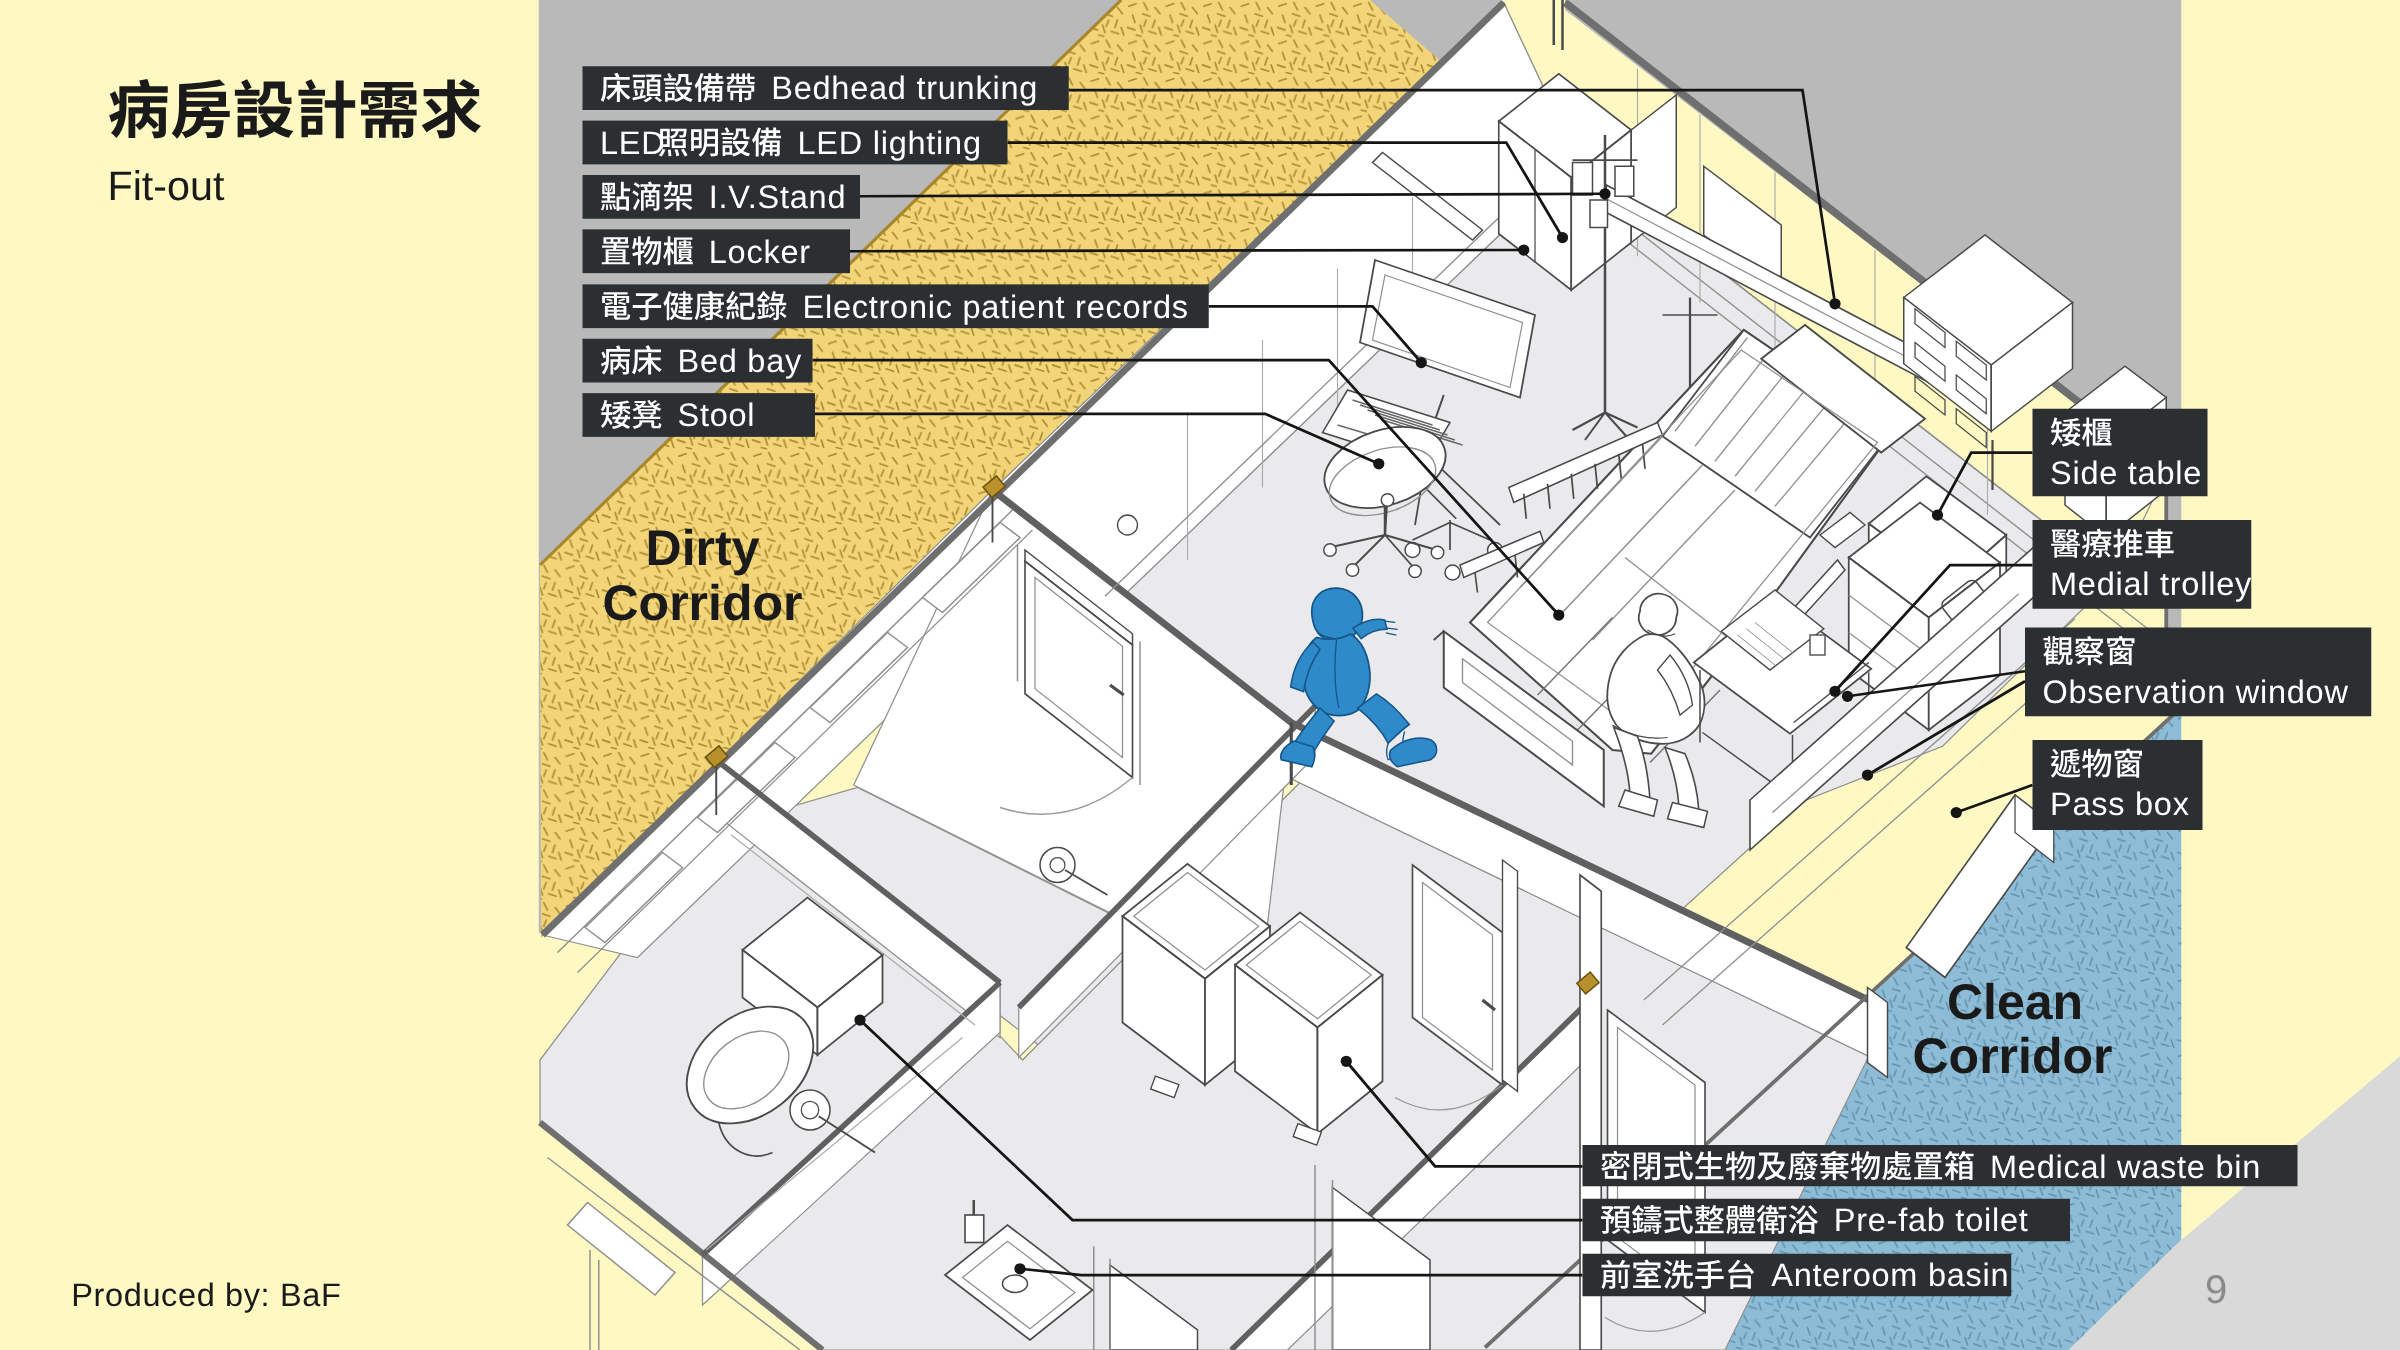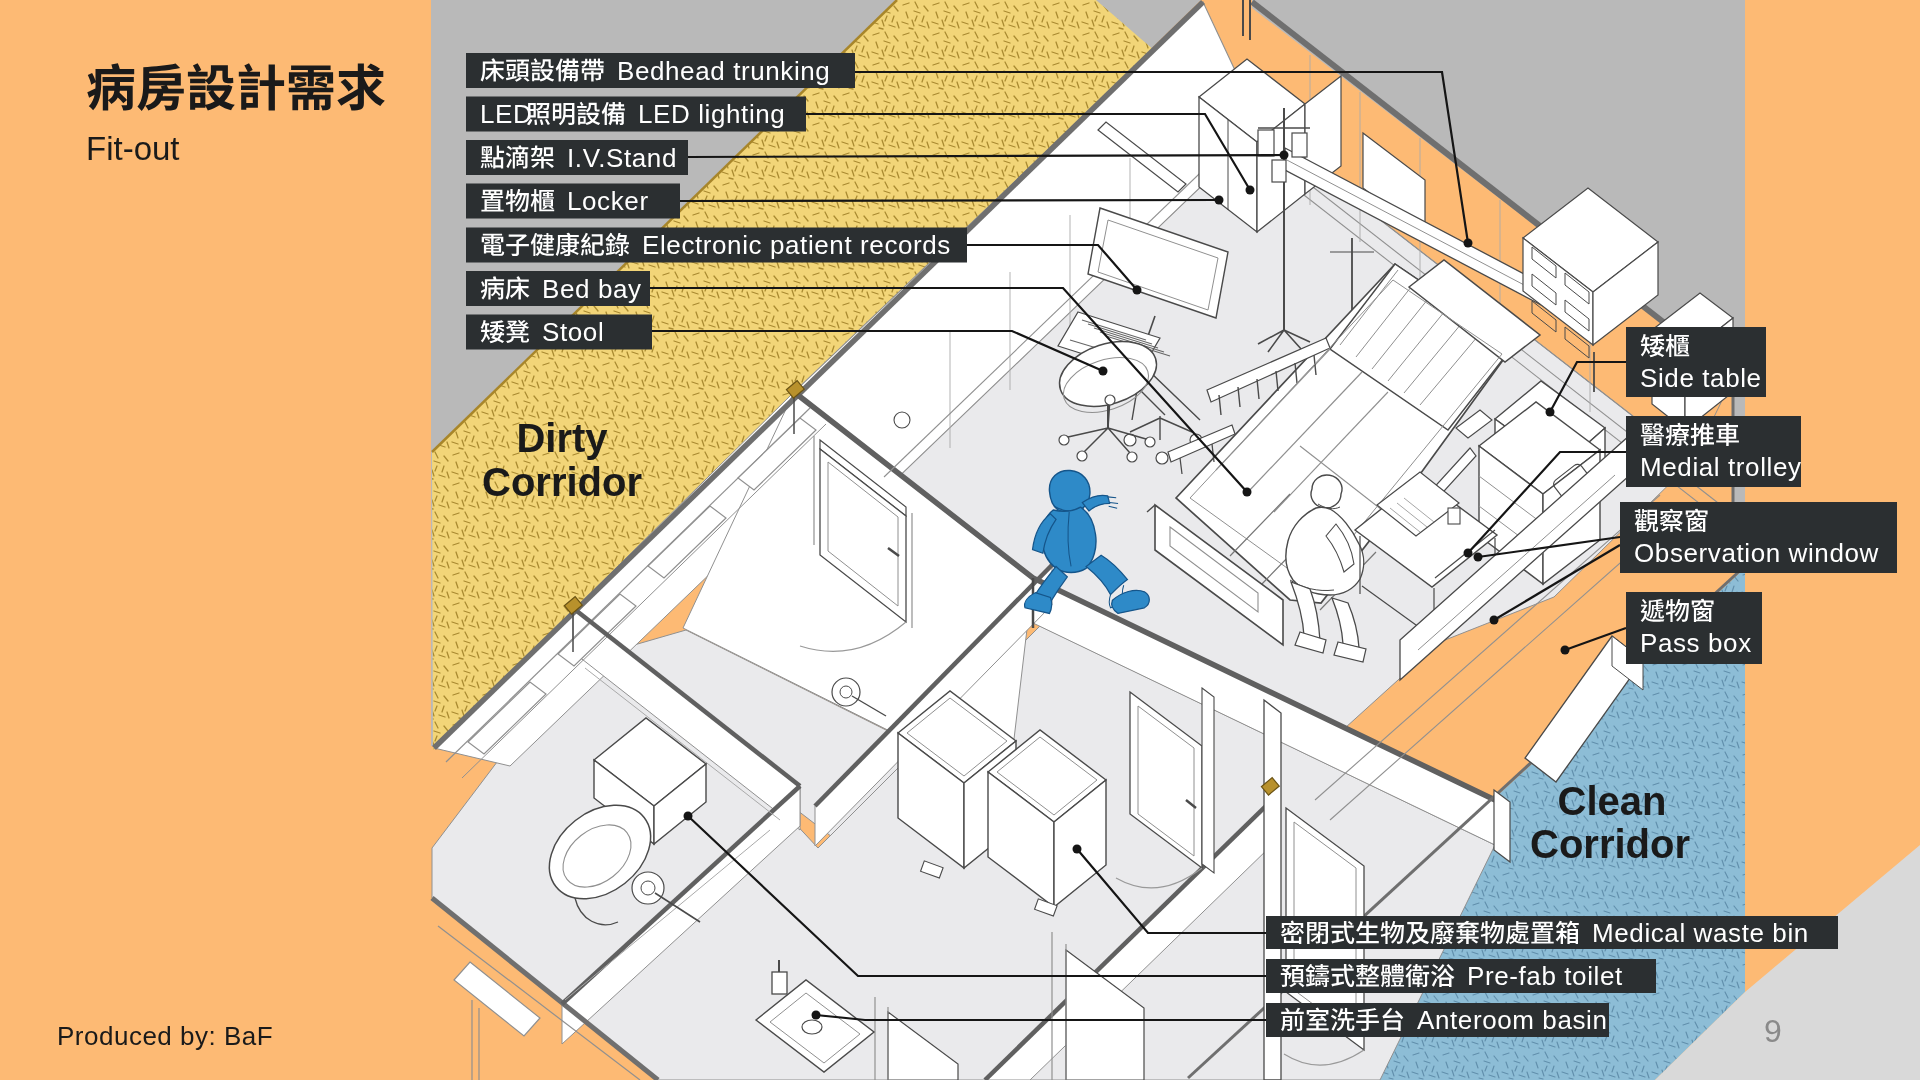--- a/index.html
+++ b/index.html
@@ -1,14 +1,14 @@
 <!DOCTYPE html>
 <html><head><meta charset="utf-8"><style>
 html,body{margin:0;padding:0;background:#fff;}
-#page{position:relative;width:1920px;height:1080px;overflow:hidden;background:#fdba74;}
+#page{position:relative;width:1920px;height:1080px;overflow:hidden;background:#fef9c3;}
 </style></head><body>
 <div id="page">
 <svg width="1920" height="1080" viewBox="0 0 1920 1080" xmlns="http://www.w3.org/2000/svg">
 <defs>
 <pattern id="yspk" width="30" height="30" patternUnits="userSpaceOnUse">
  <g stroke="#a98a30" stroke-width="1.3" stroke-linecap="round">
   <line x1="3" y1="5" x2="9" y2="3"></line>
             <line x1="15" y1="2" x2="18" y2="8"></line>
   <line x1="24" y1="6" x2="28" y2="11"></line>
             <line x1="6" y1="12" x2="8" y2="18"></line>

